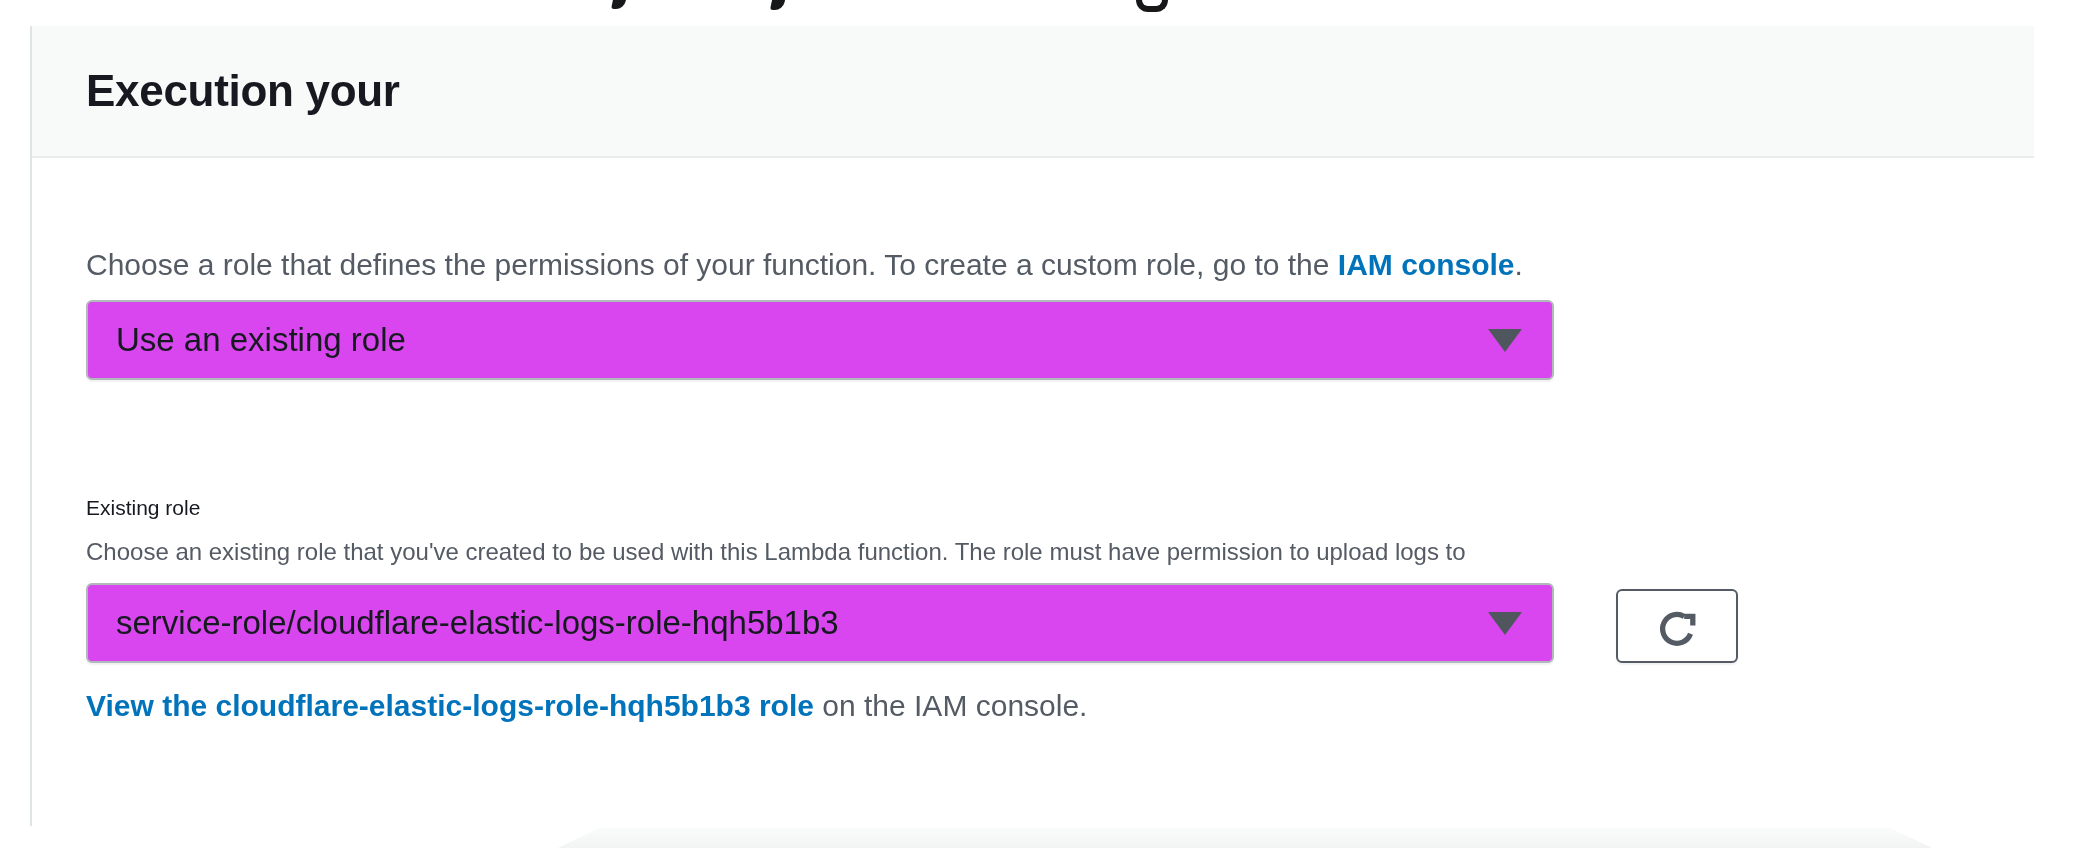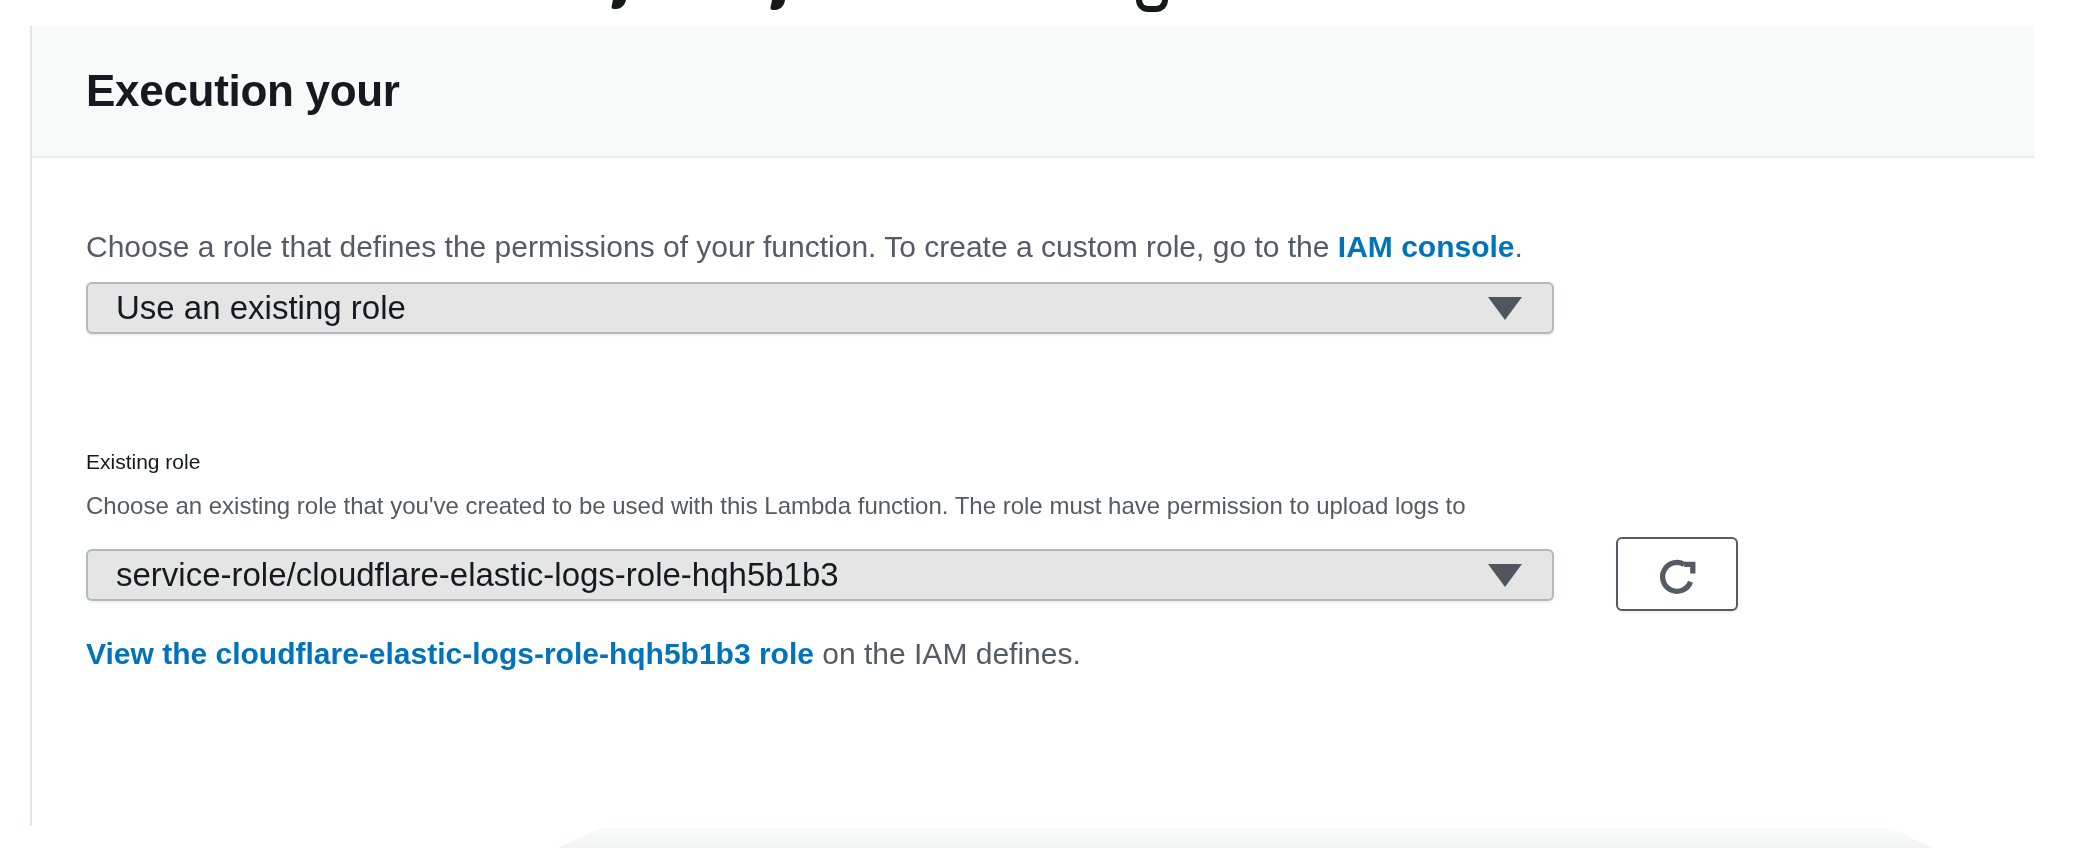--- a/index.html
+++ b/index.html
@@ -14,38 +14,38 @@
   .frag-a{left:612px;width:13px;height:9px;border-radius:0 0 8px 3px;transform:skewX(-12deg);}
   .frag-b{left:771px;width:13px;height:10px;border-radius:0 0 8px 3px;transform:skewX(-12deg);}
   .frag-c{left:1136px;width:32px;height:12px;background:transparent;border:6px solid #17181a;
           border-top:none;border-radius:0 0 18px 18px;box-sizing:border-box;}
 
   .card{position:absolute;left:30px;top:26px;width:2004px;height:800px;
         border-left:2px solid #dfe4e4;box-sizing:border-box;background:#ffffff;}
   .card-header{height:132px;background:#f8f9f9;border-bottom:2px solid #e9eded;
         display:flex;align-items:center;padding-left:54px;box-sizing:border-box;}
   .card-title{font-size:44px;font-weight:700;color:#16191f;letter-spacing:-0.3px;}
-  .card-body{padding:70px 0 0 54px;}
+  .card-body{padding:88px 0 0 54px;}
 
   .helper{font-size:30px;color:#545b64;margin:0 0 16px 0;line-height:38px;white-space:nowrap;}
   a.inline-link{color:#0073bb;font-weight:700;text-decoration:none;cursor:pointer;}
 
-  .select{position:relative;width:1468px;height:52px;border:2px solid #b0baba;border-radius:6px;
-        background:#e5e5e5;box-sizing:border-box;display:flex;align-items:center;
-        padding:0 96px 0 28px;box-shadow:0 2px 2px rgba(0,0,0,0.06);cursor:pointer;margin-top:12px;}
+  .select{position:relative;width:1468px;height:80px;border:2px solid #b0baba;border-radius:6px;
+        background:#d946ef;box-sizing:border-box;display:flex;align-items:center;
+        padding:0 96px 0 28px;box-shadow:0 2px 2px rgba(0,0,0,0.06);cursor:pointer;}
   .select-value{font-size:33px;color:#16191f;white-space:nowrap;overflow:hidden;}
   .caret{position:absolute;right:30px;top:50%;margin-top:-11px;width:0;height:0;
         border-left:17px solid transparent;border-right:17px solid transparent;
         border-top:23px solid #50565e;}
 
   .field-label{font-size:21px;color:#16191f;margin:116px 0 10px 0;}
   .field-desc{font-size:24px;color:#545b64;line-height:43px;margin:0 0 10px 0;}
   .field-desc .desc-line{white-space:nowrap;}
 
-  .row{display:flex;align-items:flex-start;gap:6px;}
+  .row{display:flex;align-items:flex-end;gap:6px;}
   .refresh-btn{margin-left:56px;width:122px;height:74px;border:2px solid #545b64;border-radius:6px;
         background:#ffffff;display:flex;align-items:center;justify-content:center;
         box-sizing:border-box;cursor:pointer;box-shadow:0 2px 2px rgba(0,0,0,0.06);padding:0;}
 
   .view-line{margin-top:26px;font-size:30px;color:#545b64;white-space:nowrap;}
 
   
   .bottom-shade{position:absolute;left:558px;top:828px;width:1374px;height:20px;
         background:linear-gradient(180deg,#fafbfb,#f2f3f3);
         clip-path:polygon(3% 0,97% 0,100% 100%,0 100%);}
@@ -89,20 +89,20 @@
         <button class="refresh-btn">
           <span style="display:flex;">
             <svg width="46" height="46" viewBox="0 0 48 48" fill="none" xmlns="http://www.w3.org/2000/svg">
               <path d="M31.5 14 A15 15 0 1 0 38.1 32.1" stroke="#545b64" stroke-width="5.5" fill="none"></path>
               <path d="M31.5 14 L40.5 14 L40.5 23.5" stroke="#545b64" stroke-width="5.5" fill="none"></path>
             </svg>
           </span>
         </button>
       </div>
 
-      <p class="view-line"><a class="inline-link" href="#">View the cloudflare-elastic-logs-role-hqh5b1b3 role</a><span> on the IAM defines.</span></p>
+      <p class="view-line"><a class="inline-link" href="#">View the cloudflare-elastic-logs-role-hqh5b1b3 role</a><span> on the IAM console.</span></p>
 
     </div>
   </div>
 
   <div class="bottom-shade"></div>
 
 </div>
 
 </body></html>

